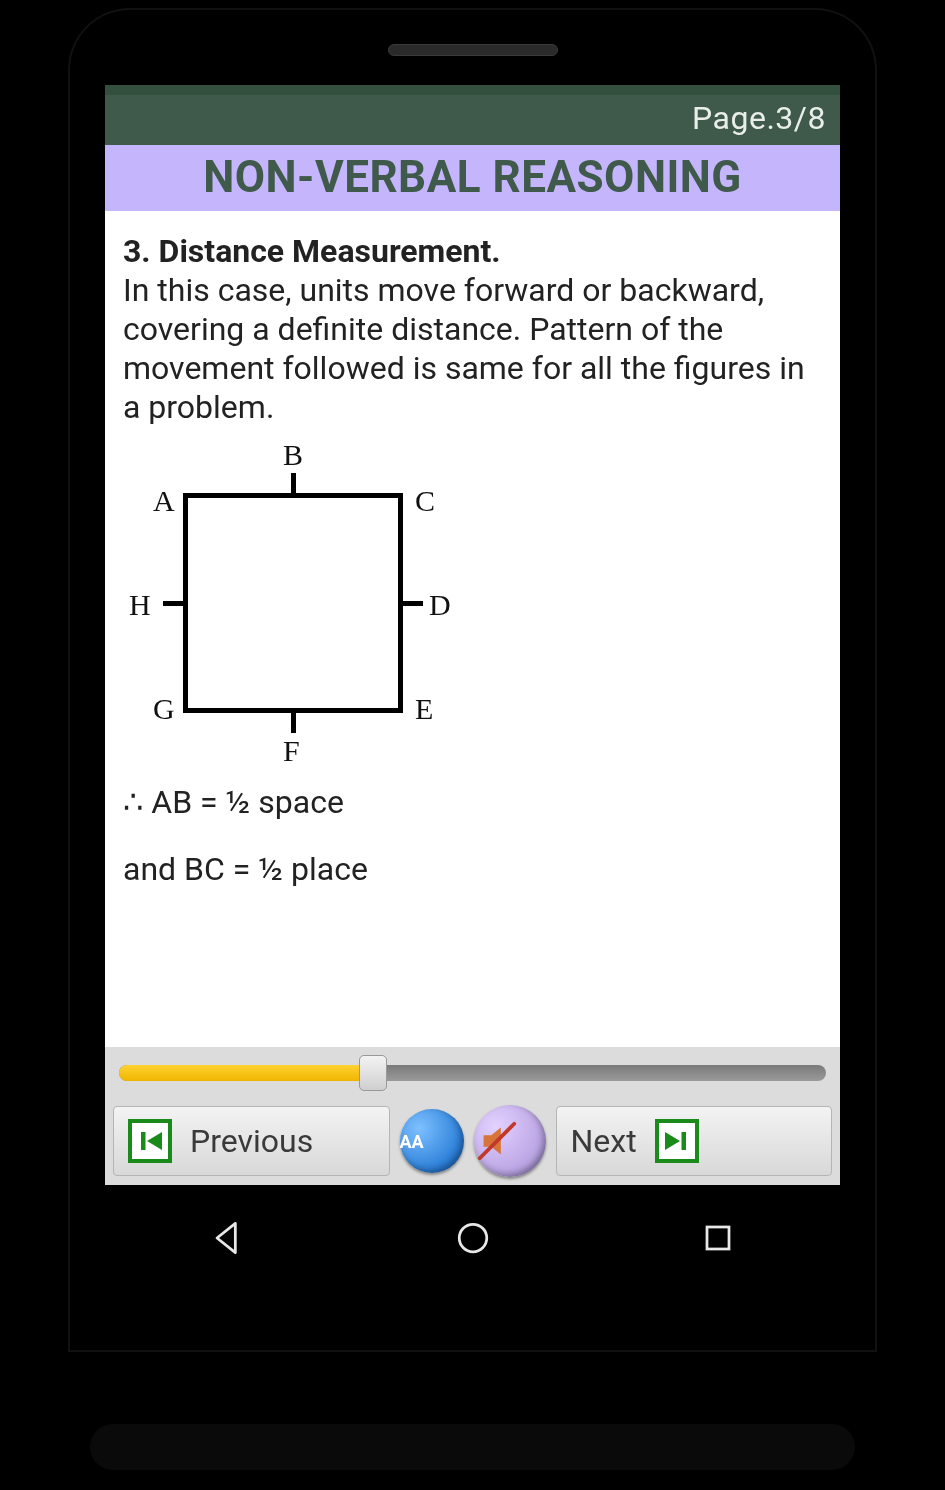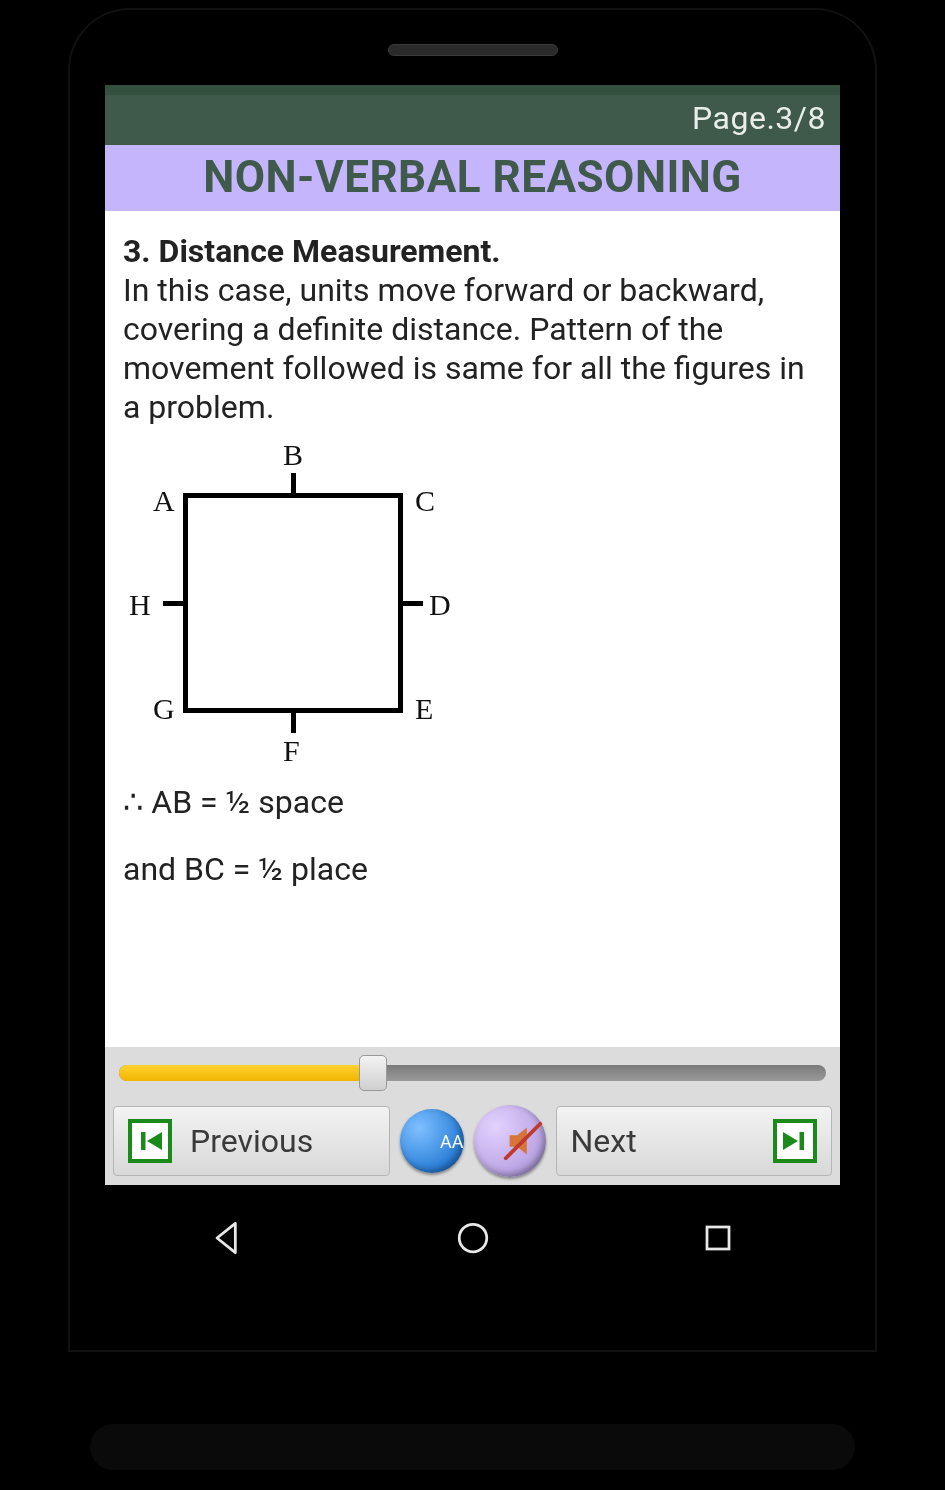--- a/index.html
+++ b/index.html
@@ -58,28 +58,28 @@
     background: linear-gradient(#f3f3f3,#cfcfcf); border: 1px solid #999; border-radius: 5px;
   }
   .btn-row { display: flex; align-items: center; gap: 10px; }
   .nav-btn {
     flex: 1; height: 70px; background: linear-gradient(#f3f3f3,#d8d8d8);
     border: 1px solid #b5b5b5; border-radius: 4px; display: flex; align-items: center;
     justify-content: center; gap: 18px; font-size: 32px; color: #3a3a3a;
     padding: 0 14px;
   }
   .nav-btn.prev { justify-content: flex-start; }
-  .nav-btn.next { justify-content: space-between; }
+  .nav-btn.next { justify-content: flex-start; }
   .nav-icon {
     width: 44px; height: 44px; background: #fff; border: 4px solid #1a8a1a;
     display: flex; align-items: center; justify-content: center;
   }
   .circ-btn {
     width: 64px; height: 64px; border-radius: 50%; display: flex; align-items: center;
-    justify-content: flex-end; font-size: 22px; color: #fff; font-weight: 400;
+    justify-content: flex-start; font-size: 22px; color: #fff; font-weight: 700;
     position: relative;
   }
   .circ-aa { background: radial-gradient(circle at 30% 30%, #7ec0ff, #2a7ed8 70%, #1b5ca8); box-shadow: inset -3px -3px 6px rgba(0,0,0,.3), 0 2px 3px rgba(0,0,0,.4); font-size: 18px; }
   .circ-mute { background: radial-gradient(circle at 30% 30%, #e3d1ff, #b9a3e3 70%, #8b78b8); box-shadow: inset -3px -3px 6px rgba(0,0,0,.3), 0 2px 3px rgba(0,0,0,.4); width: 72px; height: 72px; }
   .circ-mute svg { width: 46px; height: 46px; }
   .sys-nav {
     position: absolute; left: 35px; top: 1190px; width: 735px; height: 80px;
     display: flex; align-items: center; justify-content: space-around;
   }
   .sys-nav svg { width: 44px; height: 44px; }

